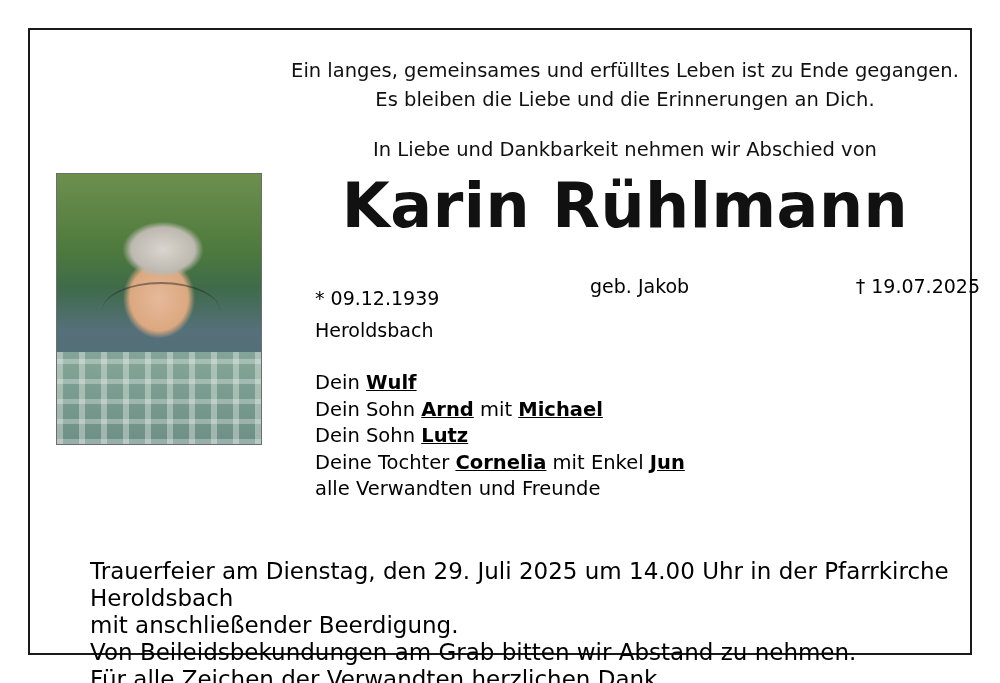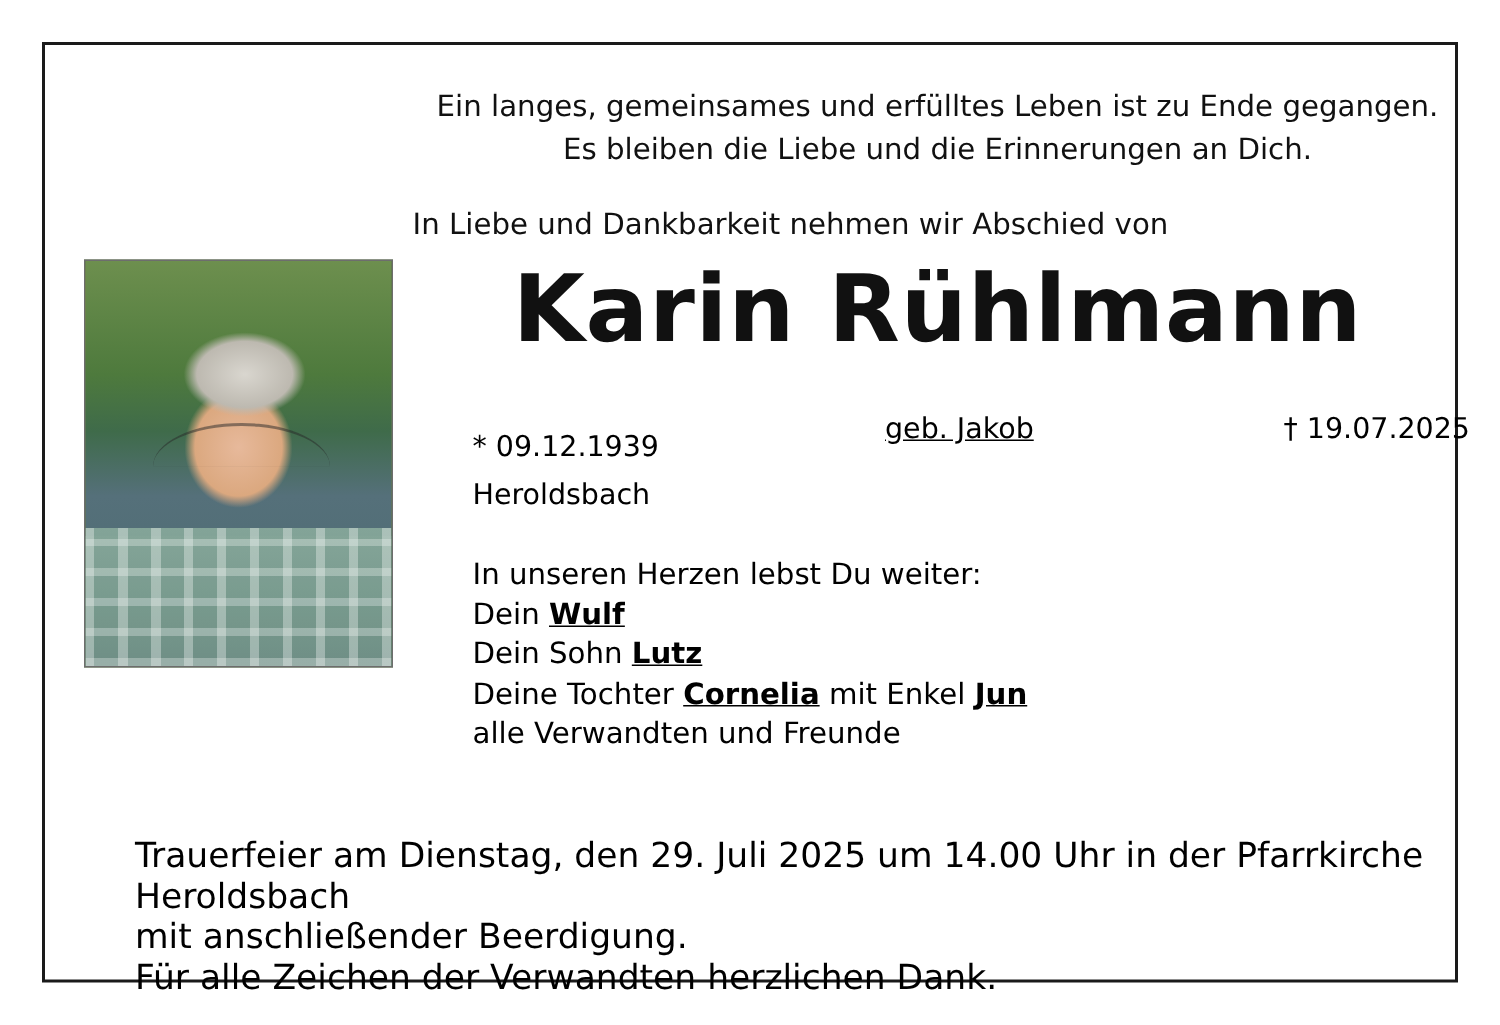--- a/index.html
+++ b/index.html
@@ -99,21 +99,21 @@
     font-size: 19.5px;
     line-height: 29px;
     color: #111;
   }
   .intro .line { display: block; }
   .intro-2 {
     position: absolute;
     left: 245px;
     top: 105px;
     width: 700px;
-    text-align: left;
+    text-align: center;
     font-size: 19.5px;
     line-height: 29px;
     color: #111;
   }
   .name {
     position: absolute;
     left: 245px;
     top: 140px;
     width: 700px;
     text-align: center;
@@ -125,21 +125,21 @@
   }
   .dates {
     position: absolute;
     left: 260px;
     top: 243px;
     width: 690px;
     font-size: 19px;
     line-height: 26px;
   }
   .dates .born { position: absolute; left: 25px; top: 12px; }
-  .dates .maiden { position: absolute; left: 300px; top: 0; text-decoration: underline; }
+  .dates .maiden { position: absolute; left: 300px; top: 0; }
   .dates .died { position: absolute; right: 0; top: 0; text-align: right; }
   .place {
     position: absolute;
     left: 285px;
     top: 287px;
     font-size: 19px;
     font-weight: normal;
     line-height: 26px;
   }
   .family {
@@ -186,28 +186,29 @@
 
       <div class="dates">
         <span class="born">* 09.12.1939</span>
         <span class="maiden">geb. Jakob</span>
         <span class="died">† 19.07.2025</span>
       </div>
 
       <div class="place">Heroldsbach</div>
 
       <div class="family">
-        <span class="line">In unseren Herzen lebst Du weiter:</span>
         <span class="line">Dein <b>Wulf</b></span>
+        <span class="line">Dein Sohn <b>Arnd</b> mit <b>Michael</b></span>
         <span class="line">Dein Sohn <b>Lutz</b></span>
         <span class="line">Deine Tochter <b>Cornelia</b> mit Enkel <b>Jun</b></span>
         <span class="line">alle Verwandten und Freunde</span>
       </div>
 
       <div class="funeral">
         <span class="line">Trauerfeier am Dienstag, den 29. Juli 2025 um 14.00 Uhr in der Pfarrkirche Heroldsbach</span>
         <span class="line">mit anschließender Beerdigung.</span>
+        <span class="line">Von Beileidsbekundungen am Grab bitten wir Abstand zu nehmen.</span>
         <span class="line">Für alle Zeichen der Verwandten herzlichen Dank.</span>
       </div>
 
     </div>
   </div>
 </div>
 
 </body></html>

